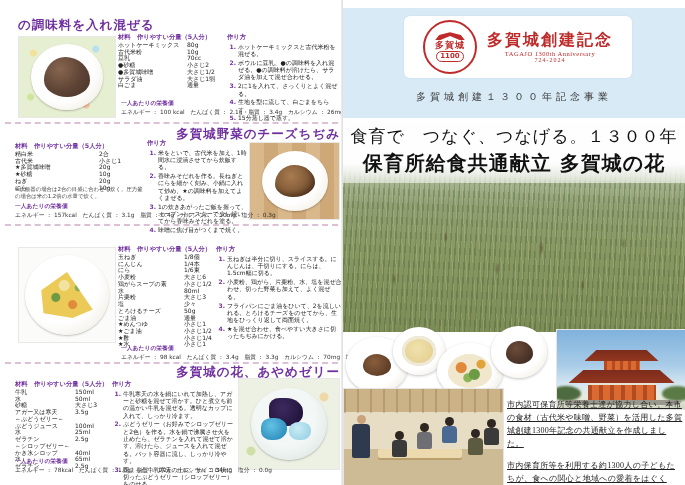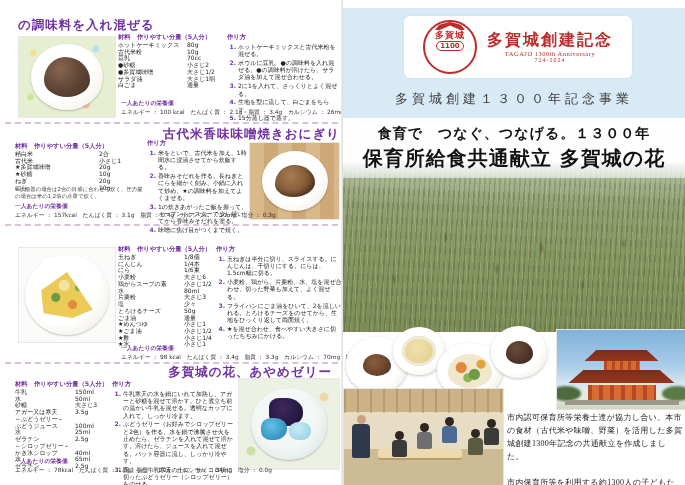--- a/index.html
+++ b/index.html
@@ -55,49 +55,49 @@
         background:radial-gradient(circle at 40% 35%, #63c2e2, #2f8fc0 75%);}
   .jelly-ice{position:absolute;left:38px;top:34px;width:22px;height:18px;border-radius:45%;
         background:radial-gradient(circle at 40% 35%, #c8ecf5, #9ed4e6 75%);}
 
   
   .fold{position:absolute;left:341px;top:0;width:2px;height:485px;background:linear-gradient(90deg,#f0f0f0,#dcdcdc);}
   .blue-panel{position:absolute;left:343px;top:8px;width:342px;height:110px;background:#d8eaf5;}
   .logo-card{position:absolute;left:404px;top:16px;width:228px;height:62px;background:#fff;border-radius:6px;
         display:flex;align-items:center;justify-content:center;gap:10px;box-shadow:0 0 2px rgba(0,0,0,.08);}
   .seal{width:50px;height:50px;border:2.5px solid #bf2b2b;border-radius:50%;position:relative;
-        display:flex;flex-direction:column;align-items:center;justify-content:flex-start;gap:1px;flex:0 0 auto;}
+        display:flex;flex-direction:column;align-items:center;justify-content:center;gap:1px;flex:0 0 auto;}
   .seal .roof{width:30px;height:8px;background:#bf2b2b;clip-path:polygon(0 100%,14% 35%,50% 0,86% 35%,100% 100%,84% 100%,50% 45%,16% 100%);}
   .seal .kanji{font-size:9px;font-weight:bold;color:#bf2b2b;line-height:1;letter-spacing:1px;}
   .seal .year{font-size:7px;font-weight:bold;color:#bf2b2b;border:1px solid #bf2b2b;border-radius:8px;padding:0 3px;line-height:1.2;}
   .logo-text{display:flex;flex-direction:column;align-items:center;font-family:"Liberation Serif","DejaVu Serif",serif;}
   .logo-title{font-size:16px;font-weight:bold;color:#bf2b2b;letter-spacing:2px;line-height:1.15;}
   .logo-sub{font-size:6.5px;color:#bf2b2b;letter-spacing:.5px;}
   .logo-years{font-size:6px;color:#bf2b2b;letter-spacing:1px;}
-  .project{position:absolute;left:343px;top:90px;width:342px;text-align:center;font-size:13px;color:#3c3c3c;
+  .project{position:absolute;left:343px;top:90px;width:342px;text-align:center;font-size:10px;color:#3c3c3c;
         letter-spacing:4px;font-family:"Liberation Serif","DejaVu Serif",serif;}
   .photo-rice{position:absolute;left:343px;top:122px;width:342px;height:210px;
         background:linear-gradient(180deg,#e9eef0 0%,#dfe6e2 14%,#aebd9a 24%,#8f9f72 40%,#879862 62%,#7d8d58 100%);
         background-blend-mode:normal;}
   .rice-strokes{position:absolute;inset:0;
         background:repeating-linear-gradient(94deg,rgba(56,76,36,.28) 0 1.5px,transparent 1.5px 5px),
                    repeating-linear-gradient(87deg,rgba(210,200,150,.25) 0 1px,transparent 1px 7px);
         mask-image:linear-gradient(180deg,transparent 0 18%,#000 32%);
         -webkit-mask-image:linear-gradient(180deg,transparent 0 18%,#000 32%);}
   .rice-heads{position:absolute;inset:0;
         background-image:radial-gradient(ellipse 3px 9px at 30% 55%,rgba(84,66,40,.55),transparent 70%),
                          radial-gradient(ellipse 3px 10px at 45% 70%,rgba(84,66,40,.5),transparent 70%),
                          radial-gradient(ellipse 4px 11px at 58% 60%,rgba(74,58,36,.55),transparent 70%),
                          radial-gradient(ellipse 3px 9px at 70% 78%,rgba(84,66,40,.5),transparent 70%),
                          radial-gradient(ellipse 3px 8px at 82% 58%,rgba(84,66,40,.45),transparent 70%),
                          radial-gradient(ellipse 3px 9px at 15% 75%,rgba(84,66,40,.5),transparent 70%);}
   .treeline{position:absolute;left:0;right:0;top:20%;height:8px;background:linear-gradient(180deg,rgba(110,125,105,.55),rgba(110,125,105,0));}
   .title-band{position:absolute;left:0;right:0;top:0;padding:3px 0 6px;
         background:linear-gradient(180deg,rgba(255,255,255,.97) 70%,rgba(255,255,255,.55));text-align:center;}
-  .tagline{font-size:14px;font-weight:bold;color:#111;letter-spacing:1px;}
+  .tagline{font-size:17px;font-weight:normal;color:#111;letter-spacing:1px;}
   .main-title{font-size:20px;font-weight:bold;color:#111;letter-spacing:1px;margin-top:2px;}
 
   
   .cplate{position:absolute;border-radius:50%;background:radial-gradient(circle at 40% 35%, #ffffff 58%, #efebe0 90%, #ddd8ca);
         box-shadow:0 1px 3px rgba(0,0,0,.25);display:flex;align-items:center;justify-content:center;}
   .cfood{border-radius:48% 52% 50% 50%/55% 55% 45% 45%;}
   .cf-a{width:28px;height:22px;background:radial-gradient(circle at 40% 35%, #8a5e3c, #5f3f28 70%);}
   .cf-b{width:34px;height:30px;border-radius:50%;background:radial-gradient(circle at 45% 40%, #f0e2ae, #e3cf8e 75%);
         box-shadow:inset 0 0 0 3px #efe9da;}
   .cf-c{width:44px;height:34px;background:#f1e7cc;
@@ -129,21 +129,21 @@
   .person{position:absolute;display:flex;flex-direction:column;align-items:center;}
   .person .head{width:9px;height:9px;border-radius:50%;background:#2e2620;}
   .person .body{width:15px;height:17px;border-radius:4px 4px 2px 2px;}
   .b-navy{background:#2f3a4e;} .b-dark{background:#3a3a3a;} .b-gray{background:#6f6f73;}
   .b-blue{background:#4a6a94;} .b-olive{background:#5d5a42;}
   .head.tan{background:#caa27c;}
 
   
   .cover-text{position:absolute;left:507px;top:399px;width:176px;
         font-family:"Liberation Serif","DejaVu Serif",serif;font-size:8px;line-height:1.62;color:#222;letter-spacing:.3px;}
-  .cover-text p{margin:13px 0 9px 0;}
+  .cover-text p{margin:0 0 9px 0;text-decoration:underline;}
 </style>
 </head>
 <body>
 
 <div id="page">
 
   <h2 class="rtitle" style="left:18px;top:17px;">の調味料を入れ混ぜる</h2>
   <div class="photo p-r1" style="left:18px;top:36px;width:96px;height:80px;">
     <div class="plate" style="width:72px;height:66px;">
       <div class="food-muffin"></div>
@@ -191,21 +191,21 @@
         <li class="step">ボウルに豆乳、●の調味料を入れ混ぜる。●の調味料が溶けたら、サラダ油を加えて混ぜ合わせる。</li>
         <li class="step">2に1を入れて、さっくりとよく混ぜる。</li>
         <li class="step">生地を型に流して、白ごまをちらす。</li>
         <li class="step">15分蒸し器で蒸す。</li>
       </ol>
   </div>
   <div class="nut-label" style="left:121px;top:99px;">一人あたりの栄養価</div>
   <div class="nut-line" style="left:121px;top:108px;">エネルギー ： 100 kcal　たんぱく質 ： 2.1g　脂質 ： 3.4g　カルシウム ： 26mg　塩分 ： 0.4g</div>
   <div class="rdivider" style="top:122px;"></div>
 
-  <h2 class="rtitle right" style="left:150px;top:126px;width:190px;">古代米香味味噌焼きおにぎり</h2>
+  <h2 class="rtitle right" style="left:150px;top:126px;width:190px;">多賀城野菜のチーズちぢみ</h2>
   <div class="mat narrow" style="left:15px;top:142px;width:118px;">
     <div class="mhead">材料　作りやすい分量（5人分）</div>
     <div>
 
     <div class="irow">
           <span class="n">精白米</span>
           <span class="q">2合</span>
         </div>
         <div class="irow">
           <span class="n">古代米</span>
@@ -323,21 +323,21 @@
     <li class="step">玉ねぎは半分に切り、スライスする。にんじんは、千切りにする。にらは、1.5cm幅に切る。</li>
         <li class="step">小麦粉、鶏がら、片栗粉、水、塩を混ぜ合わせ、切った野菜も加えて、よく混ぜる。</li>
         <li class="step">フライパンにごま油をひいて、2を流しいれる。とろけるチーズをのせてから、生地をひっくり返して両面焼く。</li>
         <li class="step">★を混ぜ合わせ、食べやすい大きさに切ったちぢみにかける。</li>
       </ol>
   </div>
   <div class="nut-label" style="left:121px;top:344px;">一人あたりの栄養価</div>
   <div class="nut-line" style="left:121px;top:353px;">エネルギー ： 98 kcal　たんぱく質 ： 3.4g　脂質 ： 3.3g　カルシウム ： 70mg　塩分 ： 0.5g</div>
   <div class="rdivider" style="top:362px;"></div>
 
-  <h2 class="rtitle right" style="left:142px;top:364px;width:190px;">多賀城の花、あやめゼリー</h2>
+  <h2 class="rtitle right" style="left:150px;top:364px;width:190px;">多賀城の花、あやめゼリー</h2>
   <div class="mat narrow" style="left:15px;top:380px;width:94px;">
     <div class="mhead">材料　作りやすい分量（5人分）</div>
     <div>
 
     <div class="irow">
           <span class="n">牛乳</span>
           <span class="q">150ml</span>
         </div>
         <div class="irow">
           <span class="n">水</span>

